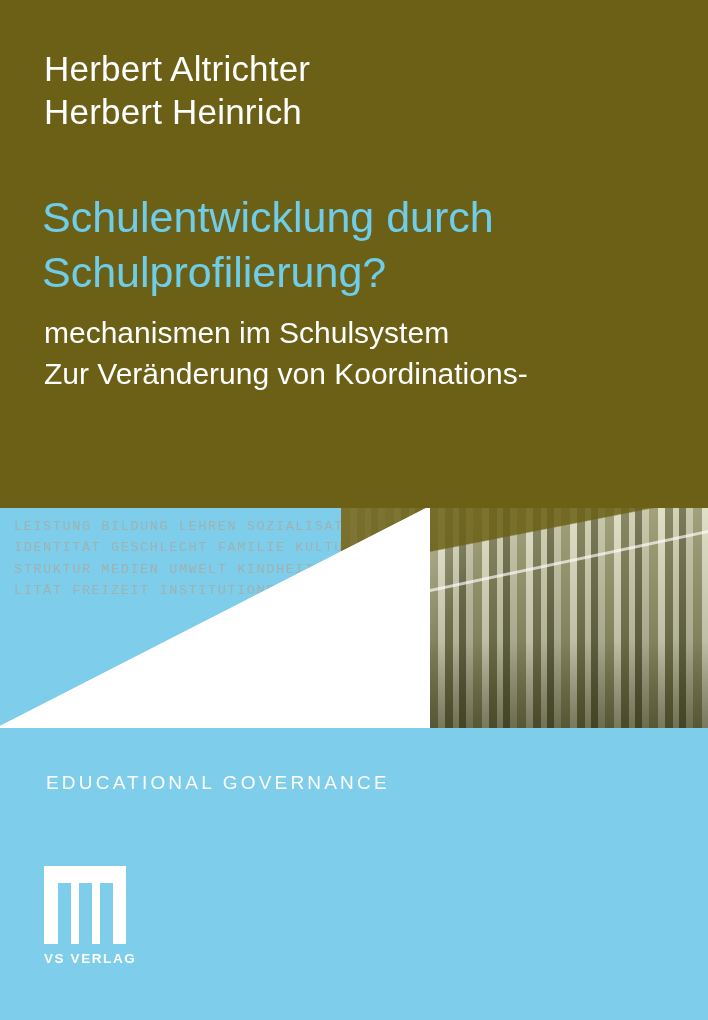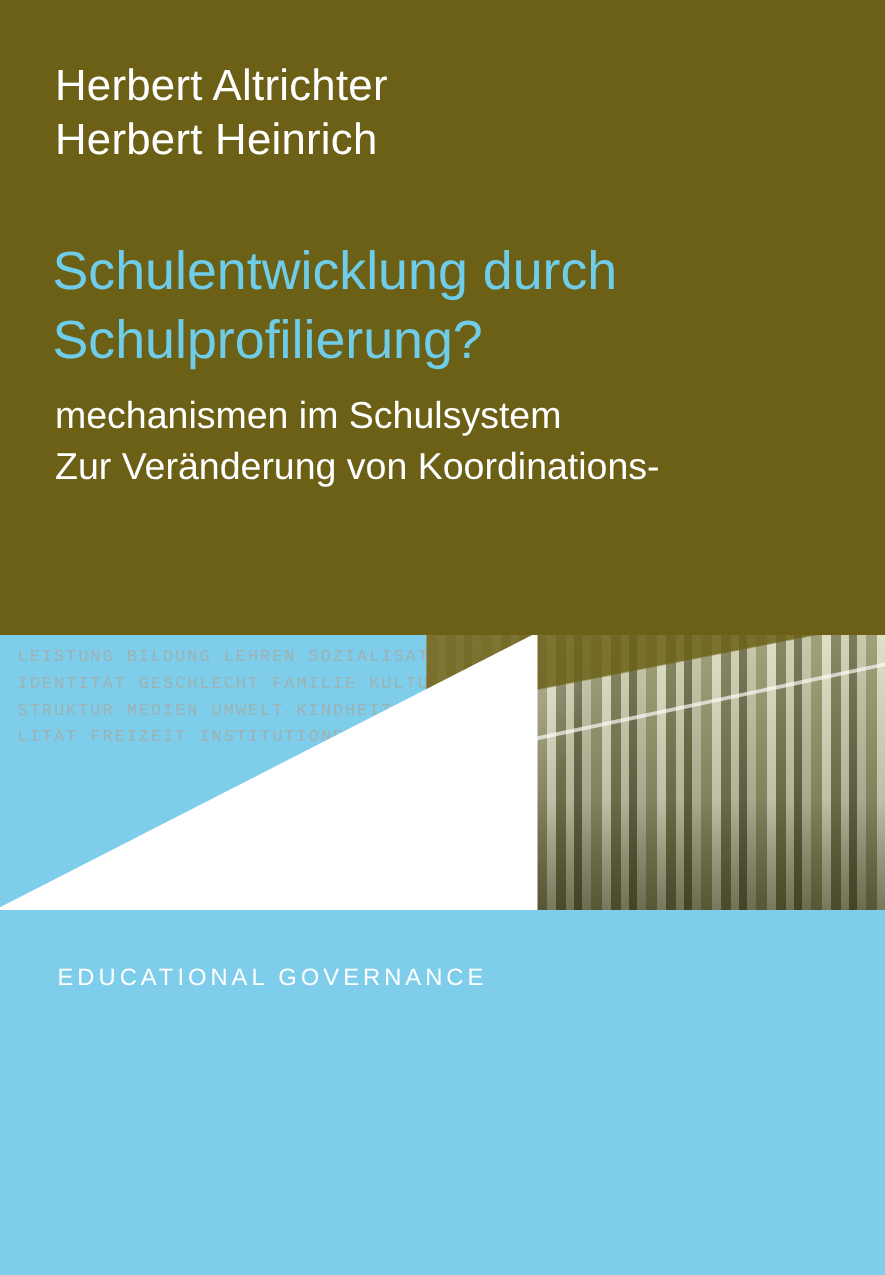--- a/index.html
+++ b/index.html
@@ -231,15 +231,23 @@
     <div class="photo">
       <div class="photo-overlay"></div>
       <div class="photo-corner"></div>
     </div>
     <div class="wedge"></div>
   </div>
 
   <div class="bottom-block">
     <div class="series">EDUCATIONAL GOVERNANCE</div>
 
+    <div class="logo">
+      <div class="logo-mark">
+        <span class="bar b1"></span>
+        <span class="bar b2"></span>
+        <span class="bar b3"></span>
+      </div>
+      <div class="logo-text">VS VERLAG</div>
+    </div>
   </div>
 
 </div>
 
 </body></html>

